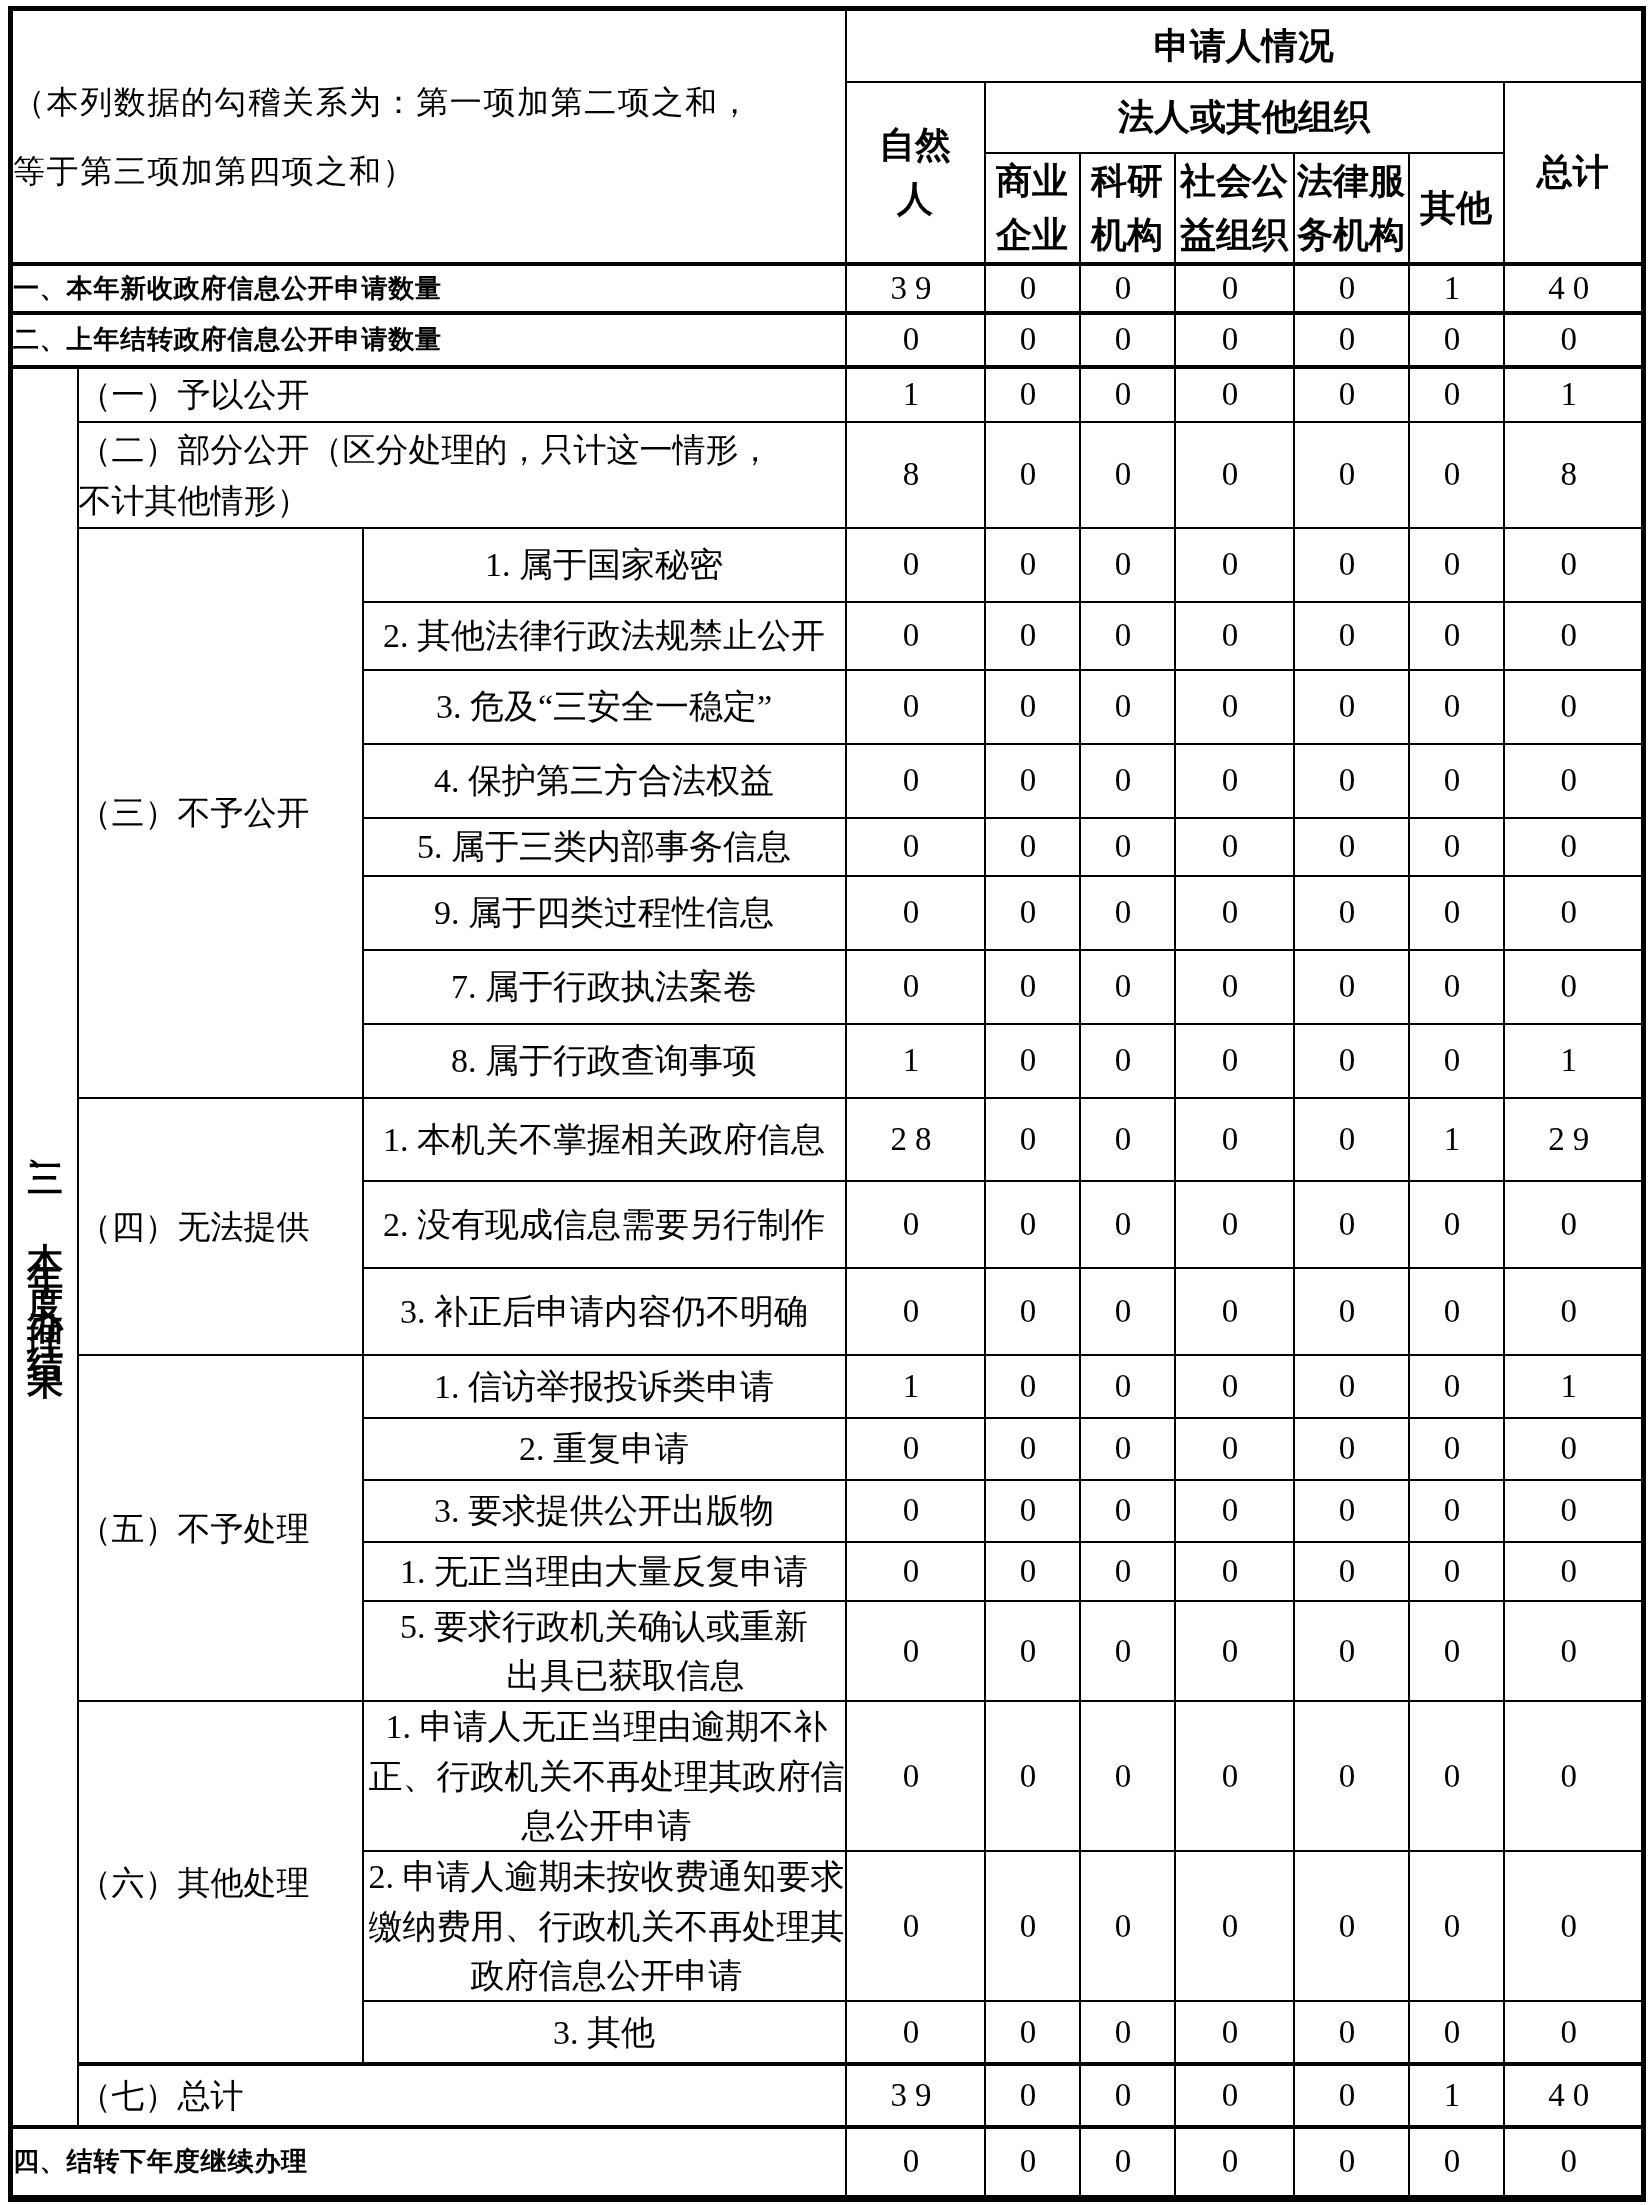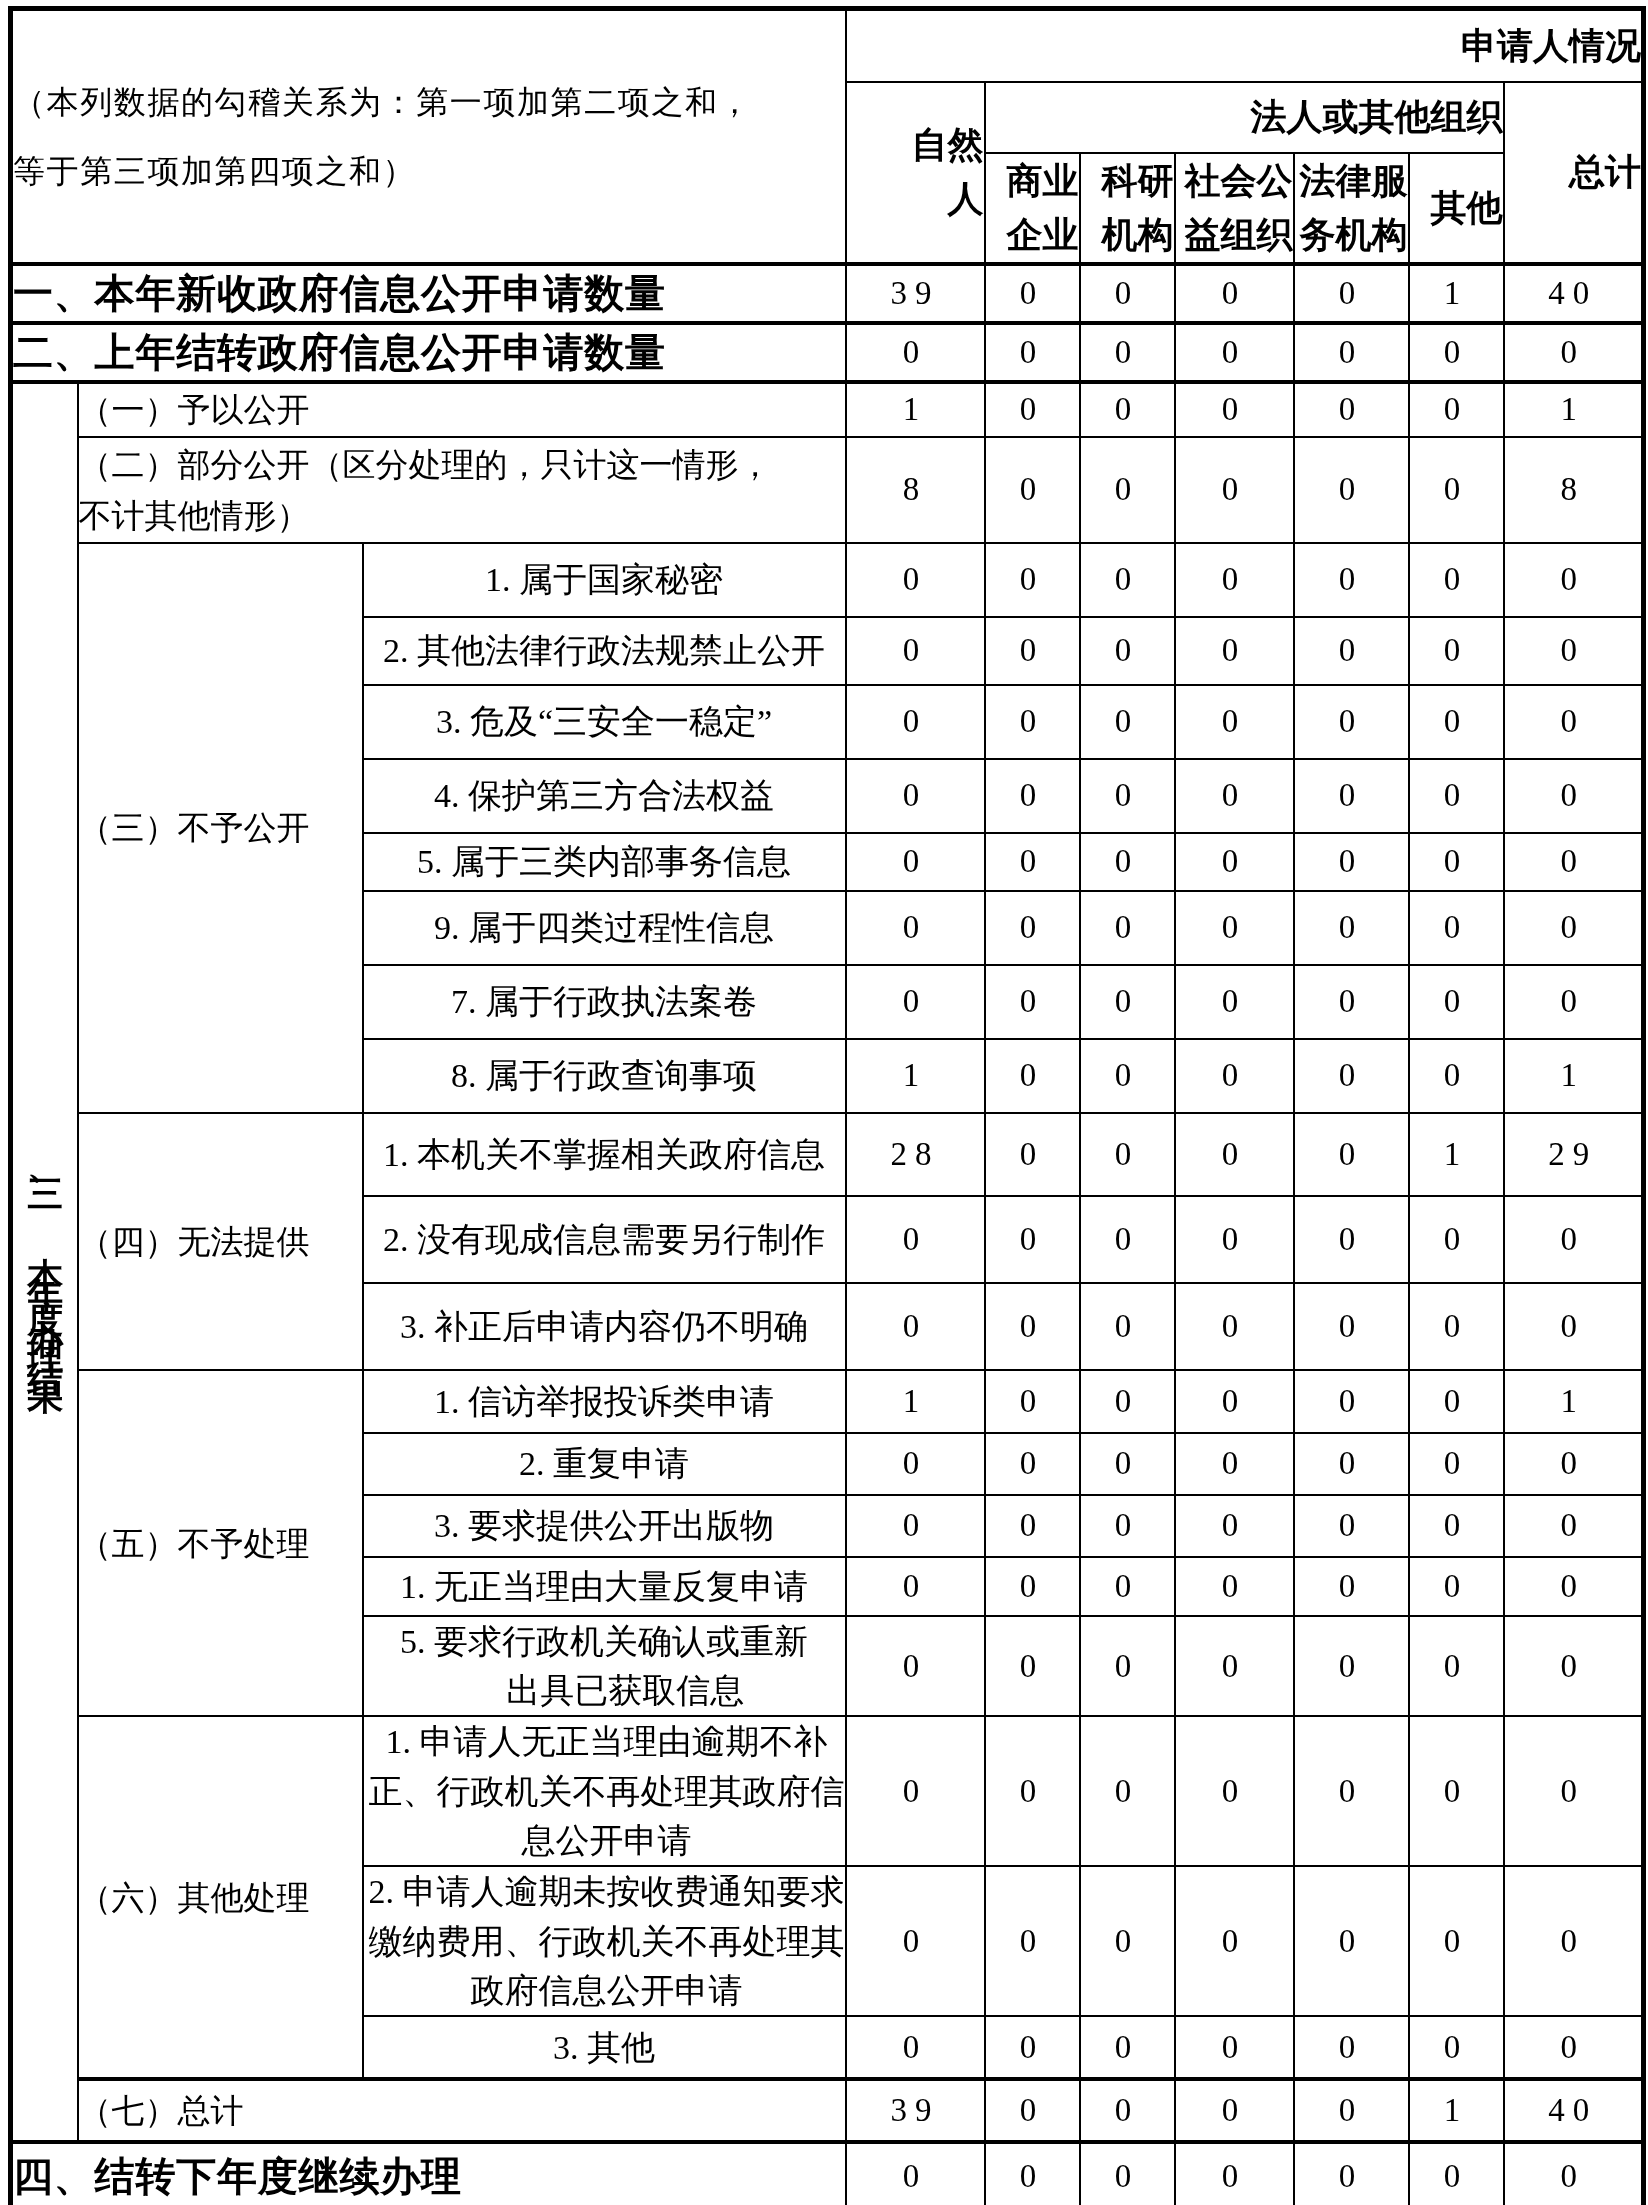--- a/index.html
+++ b/index.html
@@ -22,25 +22,25 @@
   tr.sep td { border-top-width:4px; }
   tr.sep2 td { border-top-width:4.8px; }
   tr.last td { border-bottom-width:7.1px; }
 
   td.note {
     white-space:pre-line;
     font-family:"Liberation Serif", serif; font-size:32px; line-height:2.15;
     letter-spacing:1.6px;
   }
   td.hdr {
-    text-align:right; white-space:pre-line; font-weight:700;
+    text-align:center; white-space:pre-line; font-weight:700;
     font-size:36px; line-height:1.5;
   }
   td.rl {
-    font-weight:700; font-size:40px; text-align:left;
+    font-weight:700; font-size:26px; text-align:left;
     padding-left:22px; letter-spacing:0.8px;
   }
   td.gl {
     font-weight:400; font-size:33px; text-align:left;
     padding-left:27px; padding-right:3.2px; white-space:pre-wrap; line-height:1.55;
   }
   td.sub {
     font-family:Liberation Serif, serif; font-size:34px; text-align:center;
     padding-left:11px; padding-right:1.6px; white-space:pre-wrap; line-height:1.45;
   }

